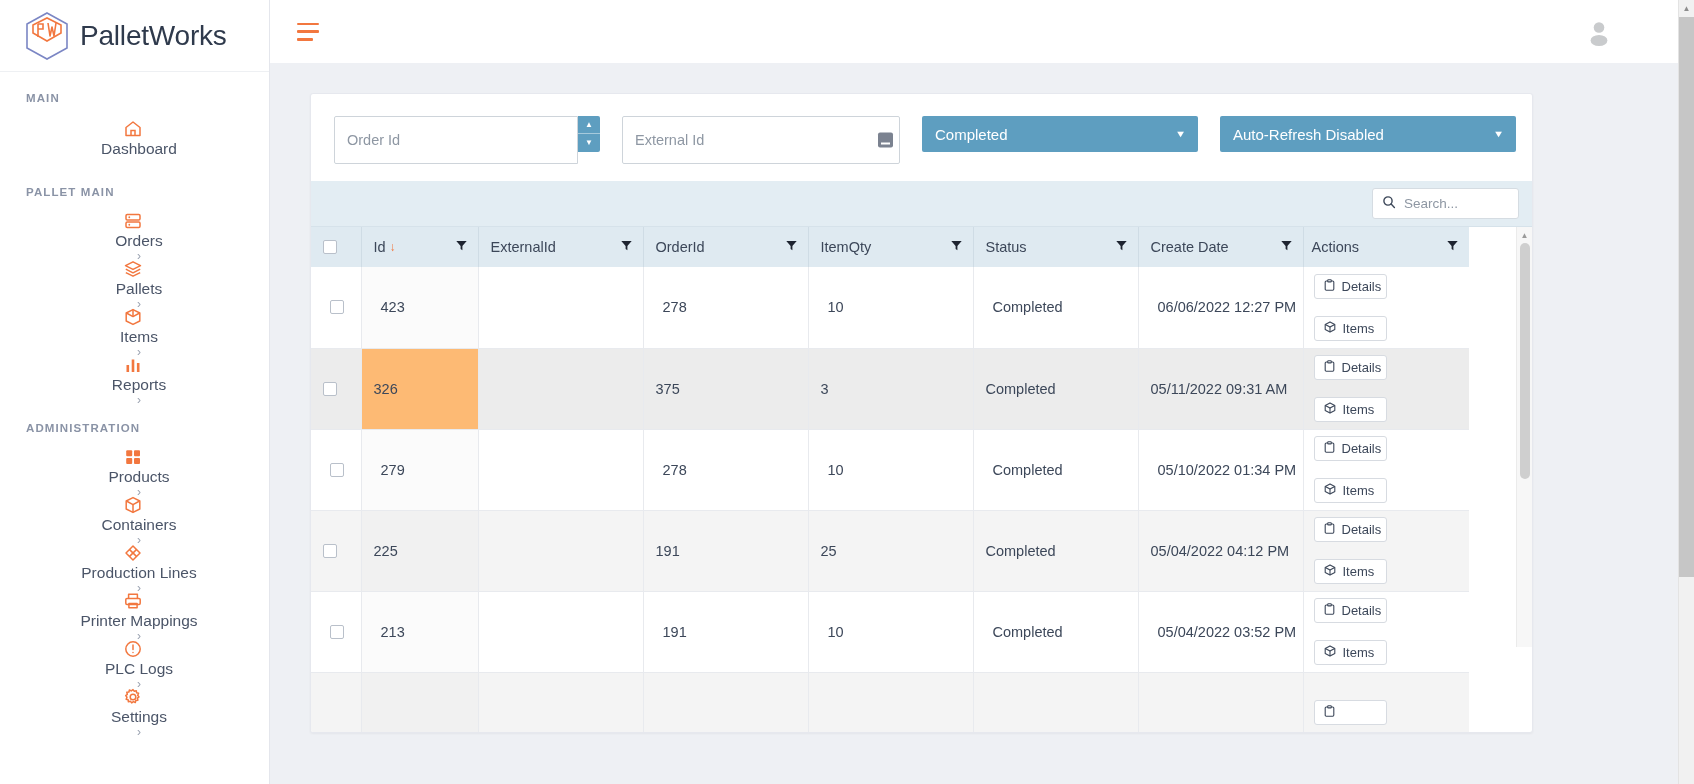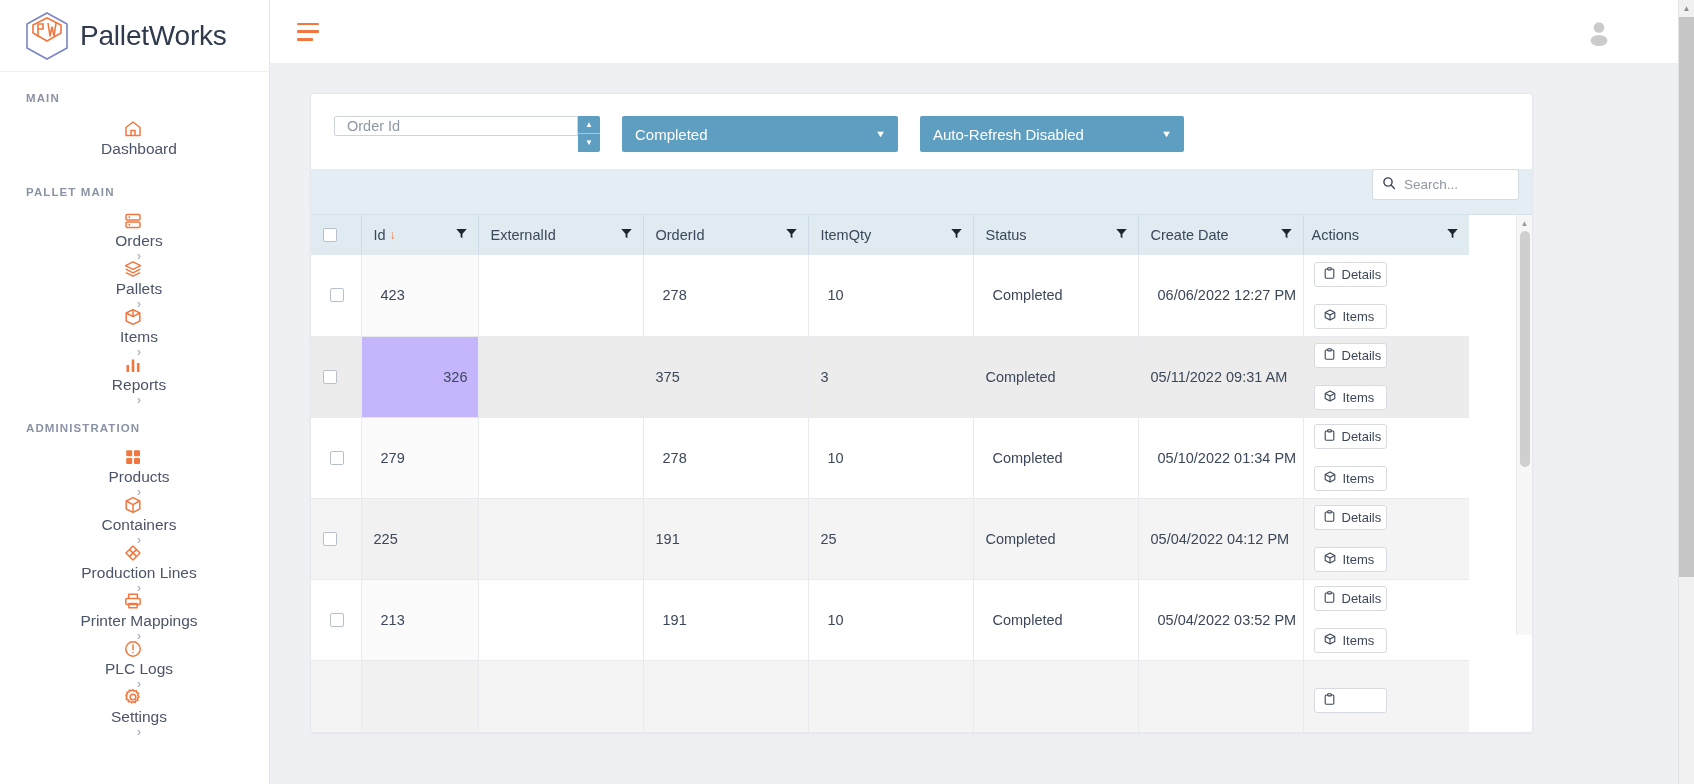--- a/index.html
+++ b/index.html
@@ -96,21 +96,21 @@
     height: 640px; overflow: hidden; position: relative;
   }
 
   
   .filters {
     display: flex; align-items: flex-start; gap: 0;
     padding: 22px 0 0 23px;
   }
   .fgroup { display: flex; }
   .inp {
-    height: 20px; border: 1px solid #ced4da; background: #fff;
+    height: 48px; border: 1px solid #ced4da; background: #fff;
     font-size: 14.5px; color: #15803d; padding: 0 12px;
     font-family: inherit; border-radius: 2px 0 0 2px;
   }
   .inp::placeholder { color: #8e97a3; }
   #orderIdInput { width: 244px; }
   .spin {
     width: 22px; height: 36px; background: #5e9ec0; flex: 0 0 22px;
     display: flex; flex-direction: column; border-radius: 0 2px 2px 0;
     cursor: pointer; overflow: hidden;
   }
@@ -131,30 +131,30 @@
     display: block; width: 9px; height: 2px;
     background: #fff;
   }
   .sel {
     height: 36px; background: #5e9ec0; color: #fff; border: none;
     border-radius: 2px; display: flex; align-items: center;
     padding: 0 13px; font-size: 15px; cursor: pointer;
     position: relative; margin-left: 22px;
   }
   #statusSelect { width: 276px; }
-  #refreshSelect { width: 264px; }
+  #refreshSelect { width: 296px; }
   .sel .caret {
     margin-left: auto; font-size: 9px; line-height: 1;
     transform: scaleX(1.25);
   }
 
   
   .searchstrip {
     background: #e3edf3; height: 46px; margin-top: 17px;
-    display: flex; align-items: flex-start; justify-content: flex-end;
+    display: flex; align-items: center; justify-content: flex-end;
     padding-right: 13px; border-bottom: 1px solid #d6e2ea;
   }
   .searchbox {
     width: 147px; height: 31px; background: #fff;
     border: 1px solid #d5dce2; border-radius: 3px;
     display: flex; align-items: center; padding: 0 9px; gap: 8px;
   }
   .searchbox input {
     border: none; outline: none; font-size: 13.5px; color: #5b6472;
     width: 100%; font-family: inherit; background: transparent;
@@ -180,21 +180,21 @@
     border-radius: 2px; background: #fff; display: block; cursor: pointer;
   }
   tbody td {
     height: 81px; font-size: 14.5px; color: #3c4759;
     padding: 0 10px 0 12px; border-right: 1px solid #e8eaee;
     border-bottom: 1px solid #e8eaee; vertical-align: middle;
     white-space: nowrap;
   }
   tbody td:last-child { border-right: none; }
   tbody tr.even td { background: #ececec; }
-  tbody tr.even td.idcell { background: #c4b5fd; text-align: right; }
+  tbody tr.even td.idcell { background: #fdba74; }
   tbody tr.plain td { background: #ffffff; padding-left: 19px; }
   tbody tr.plain td.idcell { background: #fbfbfb; }
   tbody tr.light td { background: #f4f4f4; }
   tbody tr.light td.idcell { background: #f1f1f1; }
 
   .actcell { padding: 0 0 0 10px !important; }
   .actbtns { display: flex; flex-direction: column; gap: 17px; }
   .abtn {
     display: inline-flex; align-items: center; gap: 7px;
     background: #fff; border: 1px solid #d7dbe1; border-radius: 3px;
@@ -401,20 +401,26 @@
 
         <div class="filters">
           <div class="fgroup">
             <input class="inp" id="orderIdInput" type="text" placeholder="Order Id" style="">
             <div class="spin">
               <span class="up">▲</span>
               <span class="dn">▼</span>
             </div>
           </div>
 
+          <div class="extwrap">
+            <input class="inp" id="externalIdInput" type="text" placeholder="External Id" style="">
+            <span class="ext-btn">
+                <span></span>
+              </span>
+          </div>
 
           <div class="sel" id="statusSelect">
             <span>Completed</span>
             <span class="caret">▼</span>
           </div>
 
           <div class="sel" id="refreshSelect">
             <span>Auto-Refresh Disabled</span>
             <span class="caret">▼</span>
           </div>

